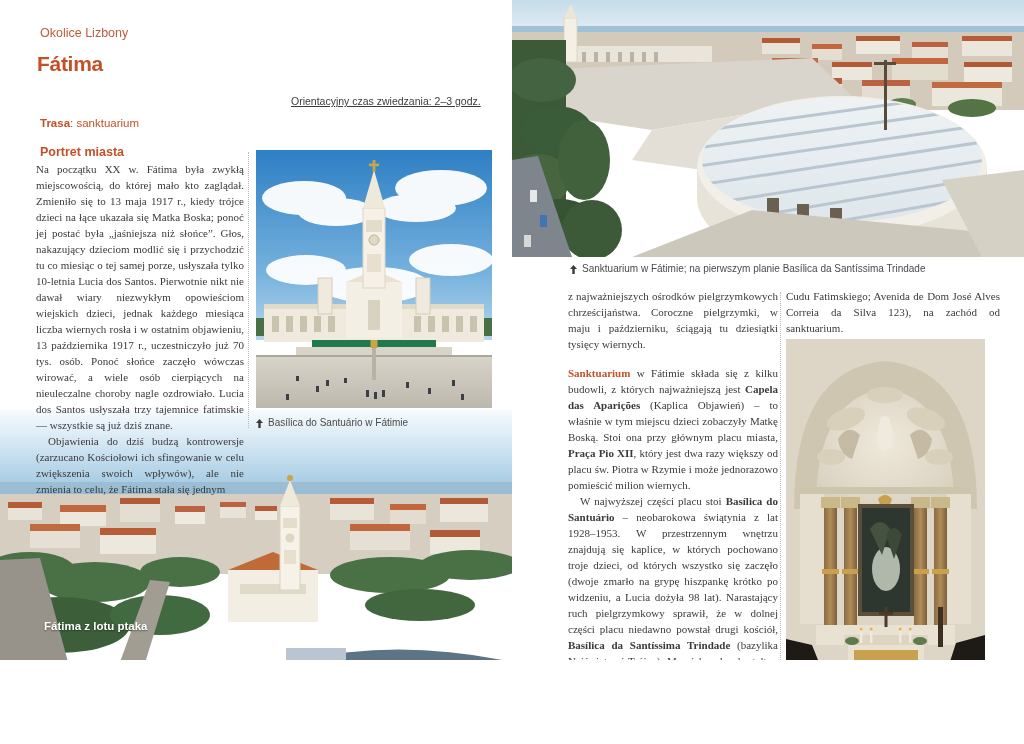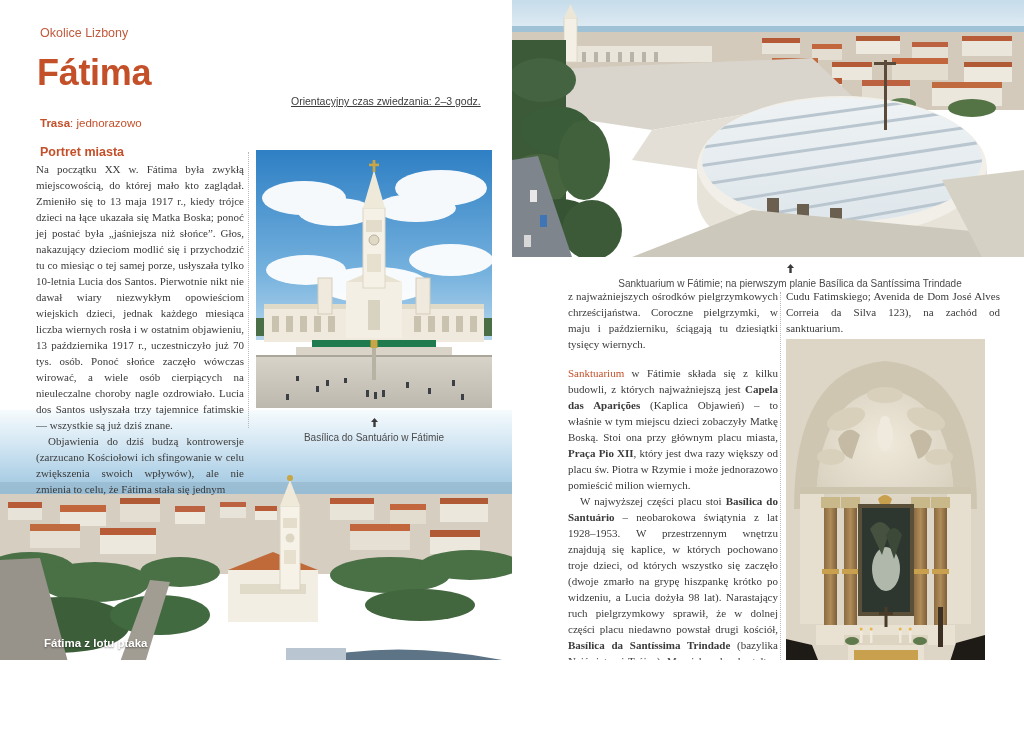--- a/index.html
+++ b/index.html
@@ -4,71 +4,71 @@
 <style>
   :root{ --accent:#c4502a; --body:#3a3a3a; --cap:#4a4a4a; }
   *{box-sizing:border-box;}
   html,body{margin:0;padding:0;}
   body{width:1024px;height:744px;background:#ffffff;font-family:"Liberation Sans",sans-serif;}
   .spread{position:relative;width:1024px;height:660px;overflow:hidden;background:#fff;}
   .abs{position:absolute;}
 
   
   .kicker{left:40px;top:26px;font-size:12.5px;color:#c05a3c;z-index:3;}
-  .title{left:37px;top:52px;font-size:36px;font-weight:bold;color:var(--accent);letter-spacing:-.3px;z-index:3;}
+  .title{left:37px;top:52px;font-size:21px;font-weight:bold;color:var(--accent);letter-spacing:-.3px;z-index:3;}
   .time-note{left:291px;top:95px;font-size:10.5px;color:#3c3c3c;white-space:nowrap;z-index:3;text-decoration:underline;}
   .trasa{left:40px;top:117px;font-size:11.5px;color:var(--accent);z-index:3;}
   .trasa b{font-weight:bold;}
   .sec-head{left:40px;top:145px;font-size:12.5px;font-weight:bold;color:var(--accent);z-index:3;}
 
   
   .bodycol{font-family:"Liberation Serif",serif;font-size:11px;line-height:16px;color:var(--body);text-align:justify;z-index:3;}
   .bodycol p{margin:0;}
   .bodycol p.indent{text-indent:12px;}
   .bodycol p.gap{margin-top:13px;}
   .run-b{font-weight:bold;}
-  .run-red{font-weight:normal;color:var(--accent);}
+  .run-red{font-weight:bold;color:var(--accent);}
 
   .col-left-body{left:36px;top:161px;width:208px;}
   .col-r1{left:568px;top:288px;width:210px;}
   .col-r2{left:786px;top:288px;width:214px;}
 
   
   .divider{width:0;border-left:1px dotted #b8b8b8;z-index:2;}
   .div-left{left:248px;top:152px;height:276px;}
   .div-right{left:780px;top:292px;height:390px;}
 
   
   .fig{z-index:1;overflow:hidden;}
   .fig svg{display:block;}
-  .caption{display:flex;gap:5px;align-items:center;font-size:10px;color:var(--cap);z-index:4;flex-direction:column;}
+  .caption{display:flex;gap:5px;align-items:center;font-size:10px;color:var(--cap);z-index:4;}
   .caption .arr{flex:0 0 auto;margin-top:1px;}
   .fig-basilica{left:256px;top:150px;width:236px;height:258px;}
   .cap-basilica{left:256px;top:417px;width:236px;}
   .fig-aerial-top{left:512px;top:0;width:512px;height:257px;}
   .cap-top{left:570px;top:263px;width:440px;}
   .fig-aerial-left{left:0;top:410px;width:512px;height:334px;}
   .fig-altar{left:786px;top:339px;width:199px;height:341px;}
   .cap-altar{left:786px;top:686px;width:214px;}
 
   
-  .photo-label{left:44px;top:637px;color:#ffffff;font-weight:bold;font-size:11.5px;text-shadow:0 1px 2px rgba(0,0,0,.45);z-index:5;}
+  .photo-label{left:44px;top:620px;color:#ffffff;font-weight:bold;font-size:11.5px;text-shadow:0 1px 2px rgba(0,0,0,.45);z-index:5;}
   .pagenum{font-weight:bold;font-size:13px;z-index:5;}
   .pn-left{left:31px;top:690px;color:#ffffff;text-shadow:0 1px 2px rgba(0,0,0,.45);text-align:center;}
   .pn-right{left:966px;top:694px;color:#ec4899;}
 </style>
 </head>
 <body>
 
 <div class="spread">
 
   <div class="abs kicker">Okolice Lizbony</div>
   <div class="abs title">Fátima</div>
   <div class="abs time-note">Orientacyjny czas zwiedzania: 2–3 godz.</div>
-  <div class="abs trasa"><b>Trasa</b><span>: jednorazowo</span></div>
+  <div class="abs trasa"><b>Trasa</b><span>: sanktuarium</span></div>
   <div class="abs sec-head">Portret miasta</div>
 
   <div class="abs bodycol col-left-body">
       <p><span>Na początku XX w. Fátima była zwykłą miejscowością, do której mało kto zaglądał. Zmieniło się to 13 maja 1917 r., kiedy trójce dzieci na łące ukazała się Matka Boska; ponoć jej postać była „jaśniejsza niż słońce”. Głos, nakazujący dzieciom modlić się i przychodzić tu co miesiąc o tej samej porze, usłyszała tylko 10-letnia Lucia dos Santos. Pierwotnie nikt nie dawał wiary niezwykłym opowieściom wiejskich dzieci, jednak każdego miesiąca liczba wiernych rosła i w ostatnim objawieniu, 13 października 1917 r., uczestniczyło już 70 tys. osób. Ponoć słońce zaczęło wówczas wirować, a wiele osób cierpiących na nieuleczalne choroby nagle ozdrowiało. Lucia dos Santos usłyszała trzy tajemnice fatimskie — wszystkie są już dziś znane.</span></p>
       <p class="indent"><span>Objawienia do dziś budzą kontrowersje (zarzucano Kościołowi ich sfingowanie w celu zwiększenia swoich wpływów), ale nie zmienia to celu, że Fátima stała się jednym</span></p>
     </div>
 
   <div class="abs divider div-left"></div>
 
   <div class="abs fig fig-basilica">

